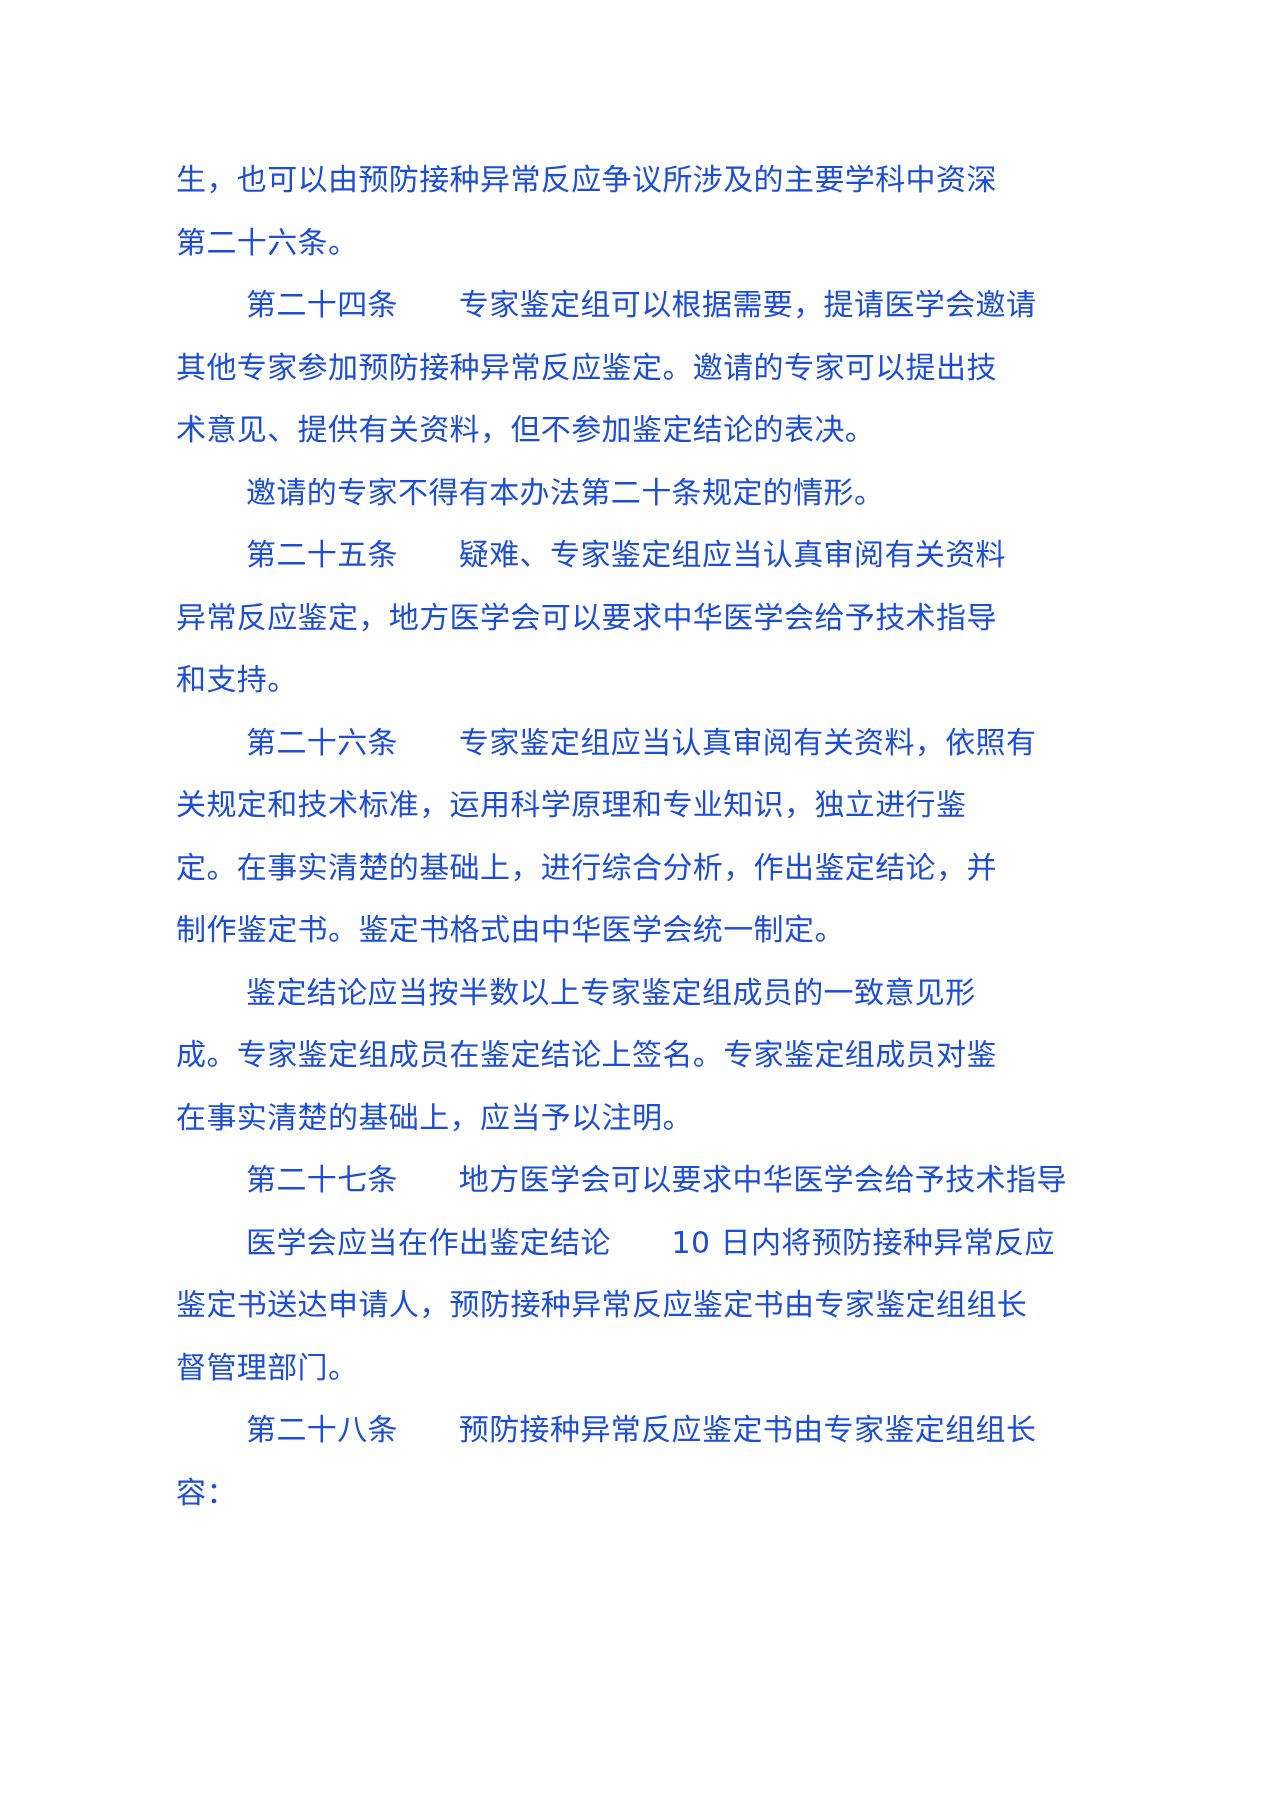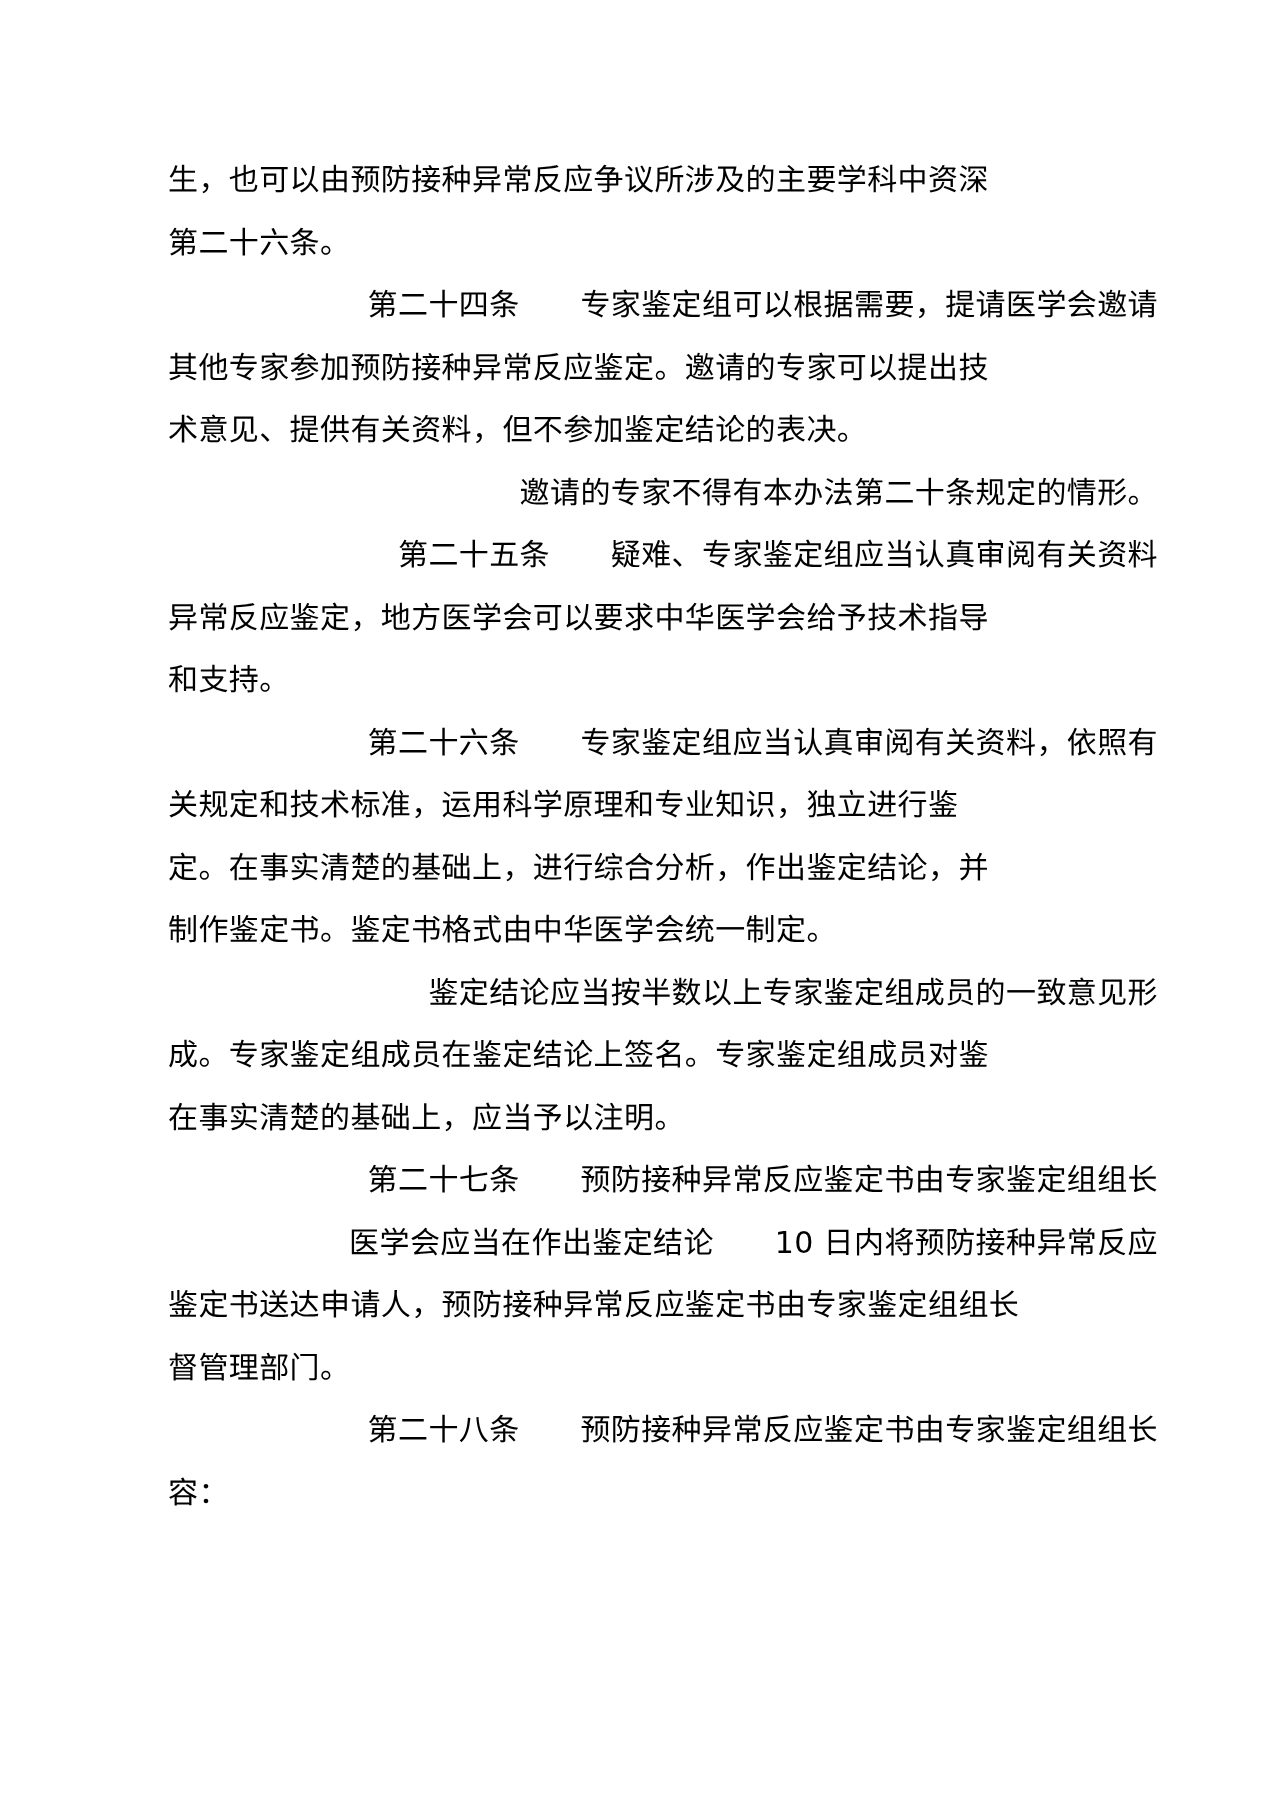--- a/index.html
+++ b/index.html
@@ -14,36 +14,35 @@
   }
   .page {
     position: relative;
     width: 1274px;
     height: 1803px;
     background: #ffffff;
     overflow: hidden;
   }
   .doc {
     position: absolute;
-    left: 168px;
+    left: 176px;
     top: 149px;
     width: 990px;
-    color: #000000;
+    color: #1d4ed8;
     font-size: 30px;
     line-height: 62.5px;
     letter-spacing: 0.4px;
     font-weight: 400;
   }
   .line {
     white-space: pre;
     height: 62.5px;
   }
   .line.indent {
     padding-left: 70px;
-    text-align: right;
   }
 </style>
 </head>
 <body>
 
 <div class="page">
   <div class="doc" id="doc-body">
       <div class="line">生，也可以由预防接种异常反应争议所涉及的主要学科中资深</div>
       <div class="line">第二十六条。</div>
       <div class="line indent">第二十四条　　专家鉴定组可以根据需要，提请医学会邀请</div>
@@ -53,20 +52,20 @@
       <div class="line indent">第二十五条　　疑难、专家鉴定组应当认真审阅有关资料</div>
       <div class="line">异常反应鉴定，地方医学会可以要求中华医学会给予技术指导</div>
       <div class="line">和支持。</div>
       <div class="line indent">第二十六条　　专家鉴定组应当认真审阅有关资料，依照有</div>
       <div class="line">关规定和技术标准，运用科学原理和专业知识，独立进行鉴</div>
       <div class="line">定。在事实清楚的基础上，进行综合分析，作出鉴定结论，并</div>
       <div class="line">制作鉴定书。鉴定书格式由中华医学会统一制定。</div>
       <div class="line indent">鉴定结论应当按半数以上专家鉴定组成员的一致意见形</div>
       <div class="line">成。专家鉴定组成员在鉴定结论上签名。专家鉴定组成员对鉴</div>
       <div class="line">在事实清楚的基础上，应当予以注明。</div>
-      <div class="line indent">第二十七条　　预防接种异常反应鉴定书由专家鉴定组组长</div>
+      <div class="line indent">第二十七条　　地方医学会可以要求中华医学会给予技术指导</div>
       <div class="line indent">医学会应当在作出鉴定结论　　10 日内将预防接种异常反应</div>
       <div class="line">鉴定书送达申请人，预防接种异常反应鉴定书由专家鉴定组组长</div>
       <div class="line">督管理部门。</div>
       <div class="line indent">第二十八条　　预防接种异常反应鉴定书由专家鉴定组组长</div>
       <div class="line">容：</div>
     </div>
 </div>
 
 </body></html>

